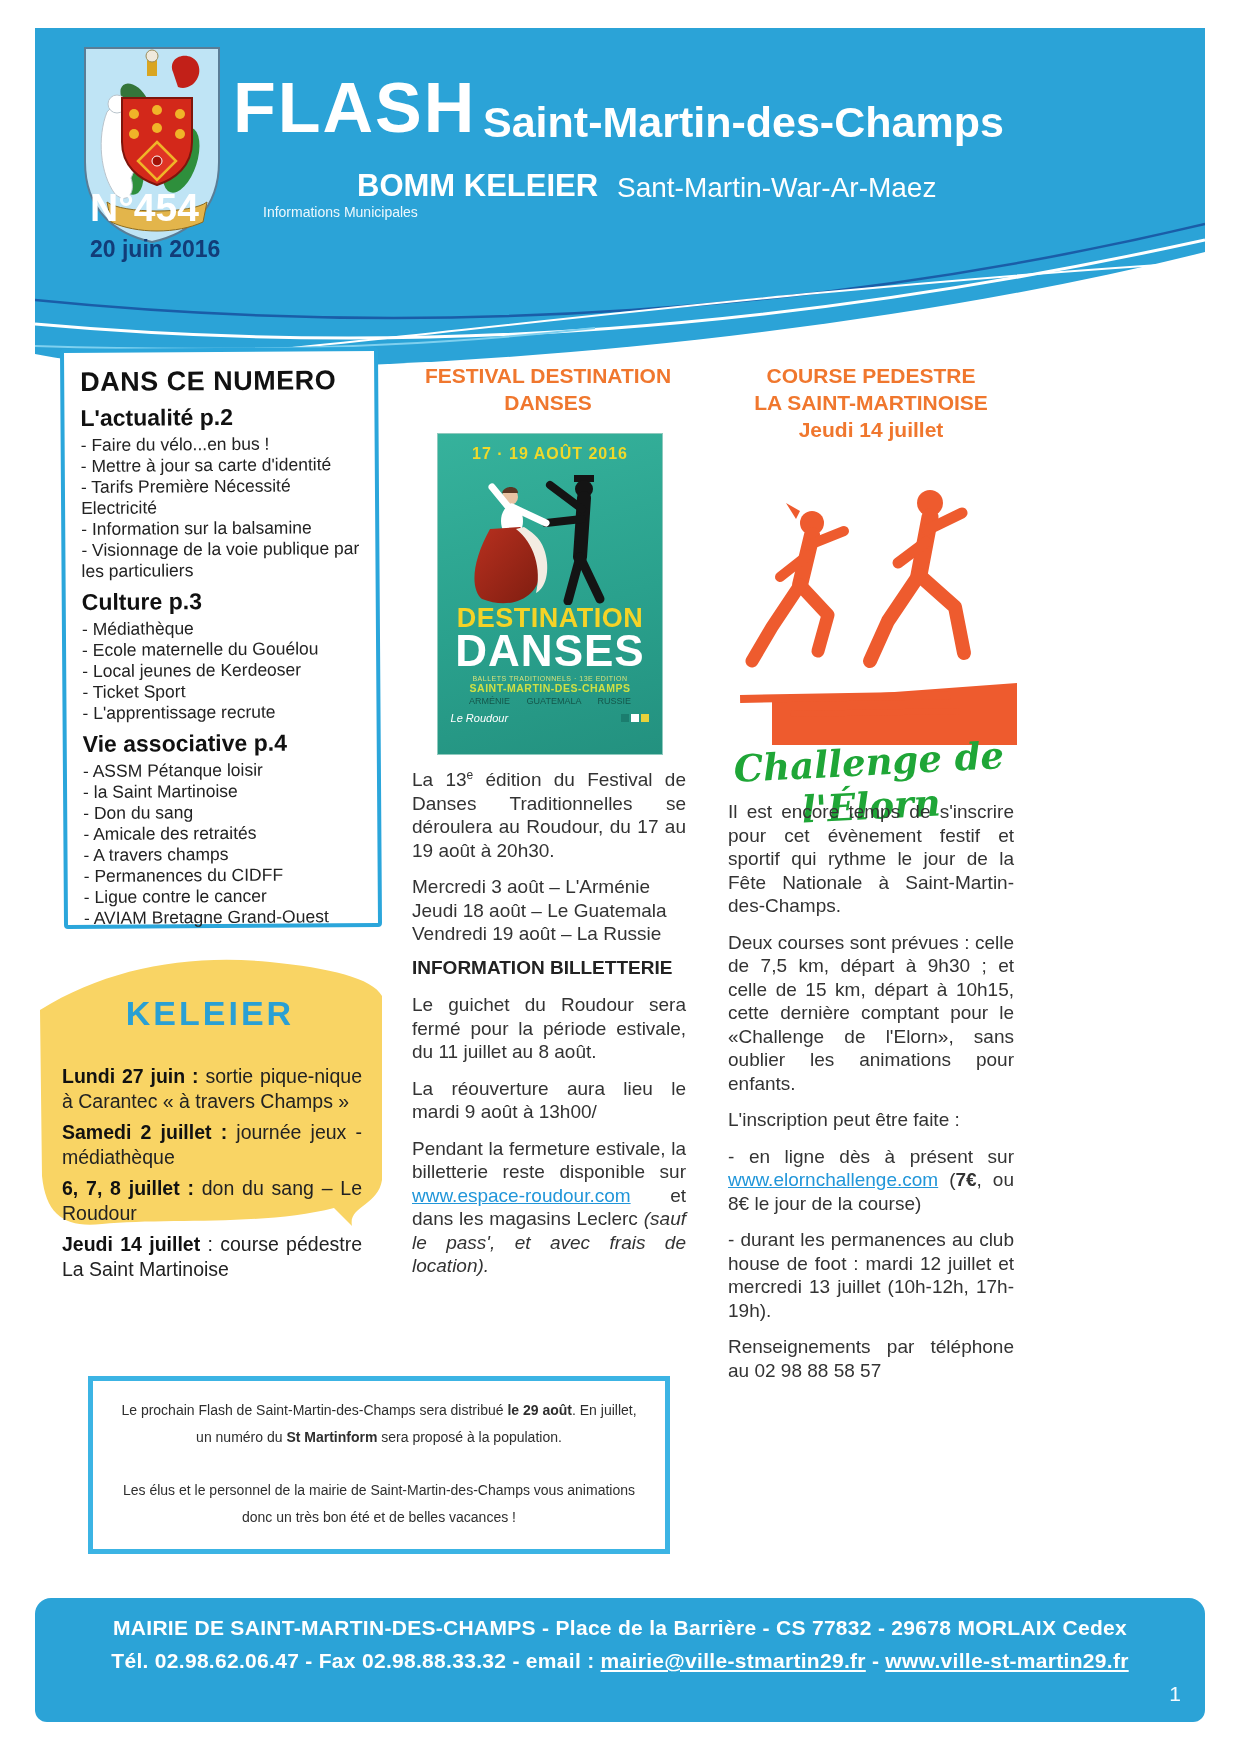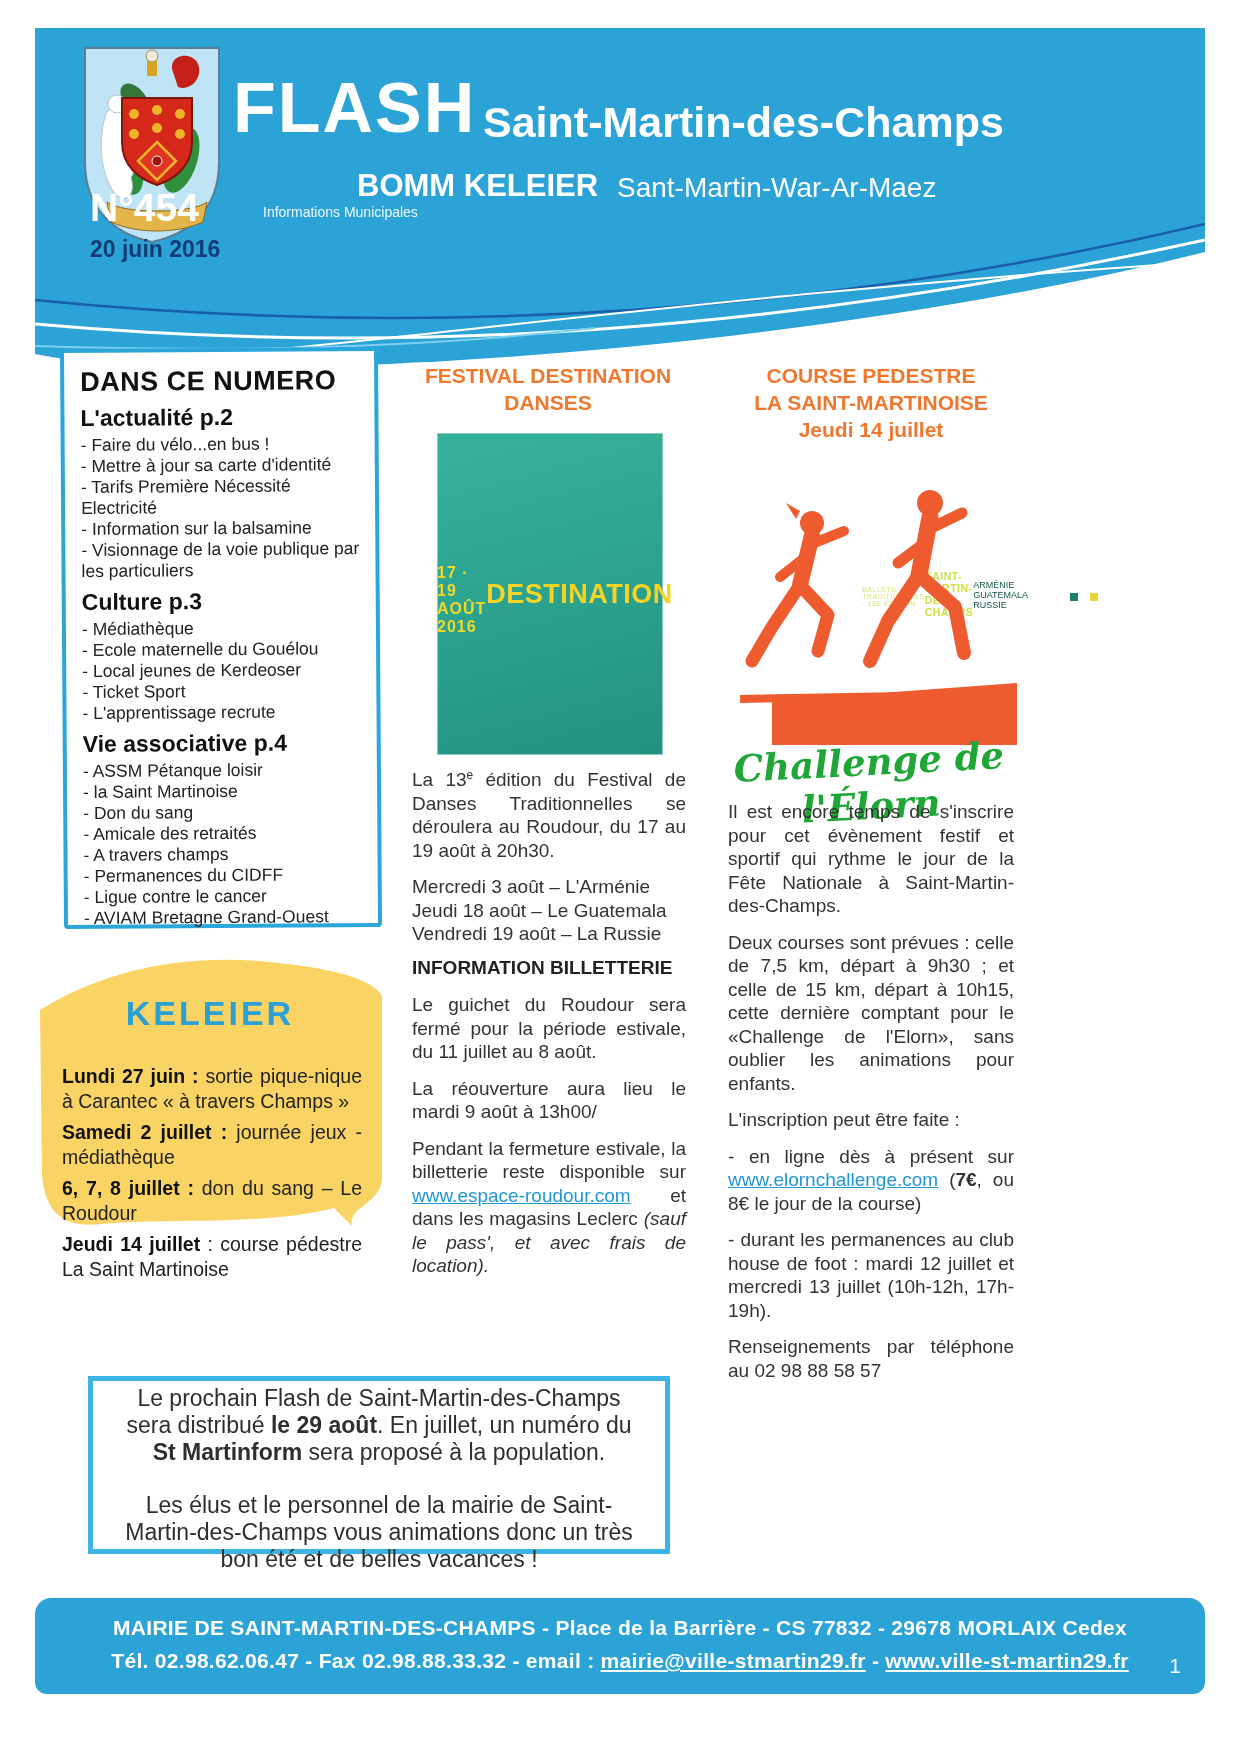--- a/index.html
+++ b/index.html
@@ -36,21 +36,21 @@
   .agenda-entries p{margin-bottom:6px}
   .agenda-entries b{color:#111}
 
   
   .col-title{position:absolute;text-align:center;color:#F0772E;font-weight:bold;font-size:21px;line-height:27px}
   .mid-title{left:412px;top:362px;width:272px}
   .right-title{left:722px;top:362px;width:298px}
 
   .poster{position:absolute;left:437px;top:433px;width:226px;height:322px;
           background:linear-gradient(165deg,#36b29c 0%,#2AA18D 55%,#23917f 100%);
-          box-shadow:0 0 0 1px #8fcabe inset;display:flex;flex-direction:row;align-items:center}
+          box-shadow:0 0 0 1px #8fcabe inset;display:flex;flex-direction:column;align-items:center}
   .poster .dates{margin-top:12px;font-size:16px;font-weight:bold;color:#F0D92A;letter-spacing:1px}
   .poster svg.dancers{margin-top:2px}
   .poster .w1{font-size:27px;font-weight:bold;color:#F5D327;line-height:26px;letter-spacing:0.5px}
   .poster .w2{font-size:44px;font-weight:bold;color:#fff;line-height:40px;letter-spacing:1px}
   .poster .ptag{margin-top:4px;font-size:7px;color:#d9e27a;letter-spacing:0.5px}
   .poster .ploc{font-size:10.5px;font-weight:bold;color:#CFE045;letter-spacing:0.5px}
   .poster .pcty{font-size:9px;font-weight:normal;color:#14564A;word-spacing:14px;margin-top:2px}
   .poster .pbottom{margin-top:6px;width:88%;display:flex;align-items:center;justify-content:space-between}
   .poster .venue{color:#fff;font-size:11px;font-style:italic}
   .poster .sq{display:flex;gap:2px}
@@ -65,26 +65,26 @@
   .link{color:#2196D9;text-decoration:underline;cursor:pointer}
   sup{font-size:12px}
 
   .runners{position:absolute;left:712px;top:445px;width:305px;height:300px}
   .challenge{position:absolute;left:700px;top:740px;width:340px;text-align:center;
              font-family:"DejaVu Serif",serif;font-style:italic;font-weight:bold;font-size:37px;
              color:#1FA637;transform:rotate(-3deg)}
 
   
   .notice{position:absolute;left:88px;top:1376px;width:582px;height:178px;border:5px solid #3CB4E4;
-          background:#fff;text-align:center;font-size:23px;line-height:27px;color:#2e2e2e;
-          padding:4px 26px 0}
+          background:#fff;text-align:center;font-size:14px;line-height:27px;color:#2e2e2e;
+          padding:16px 26px 0}
   .notice p{margin-bottom:26px}
 
   
-  .footer{position:absolute;left:35px;top:1598px;width:1170px;height:96px;background:#2BA3D7;
+  .footer{position:absolute;left:35px;top:1598px;width:1170px;height:124px;background:#2BA3D7;
           border-radius:16px 16px 12px 12px;color:#fff;text-align:center;padding-top:13px}
   .footer .f1,.footer .f2{font-size:21px;font-weight:bold;line-height:33px;letter-spacing:0.3px}
   .footer .f3{font-size:19px;font-weight:bold;margin-top:6px}
   .footer .wlink{color:#fff;text-decoration:underline;cursor:pointer}
   .pagenum{position:absolute;right:24px;bottom:16px;font-size:21px;color:#f4fbff}
 </style>
 </head>
 <body>
 
 <div class="page">

